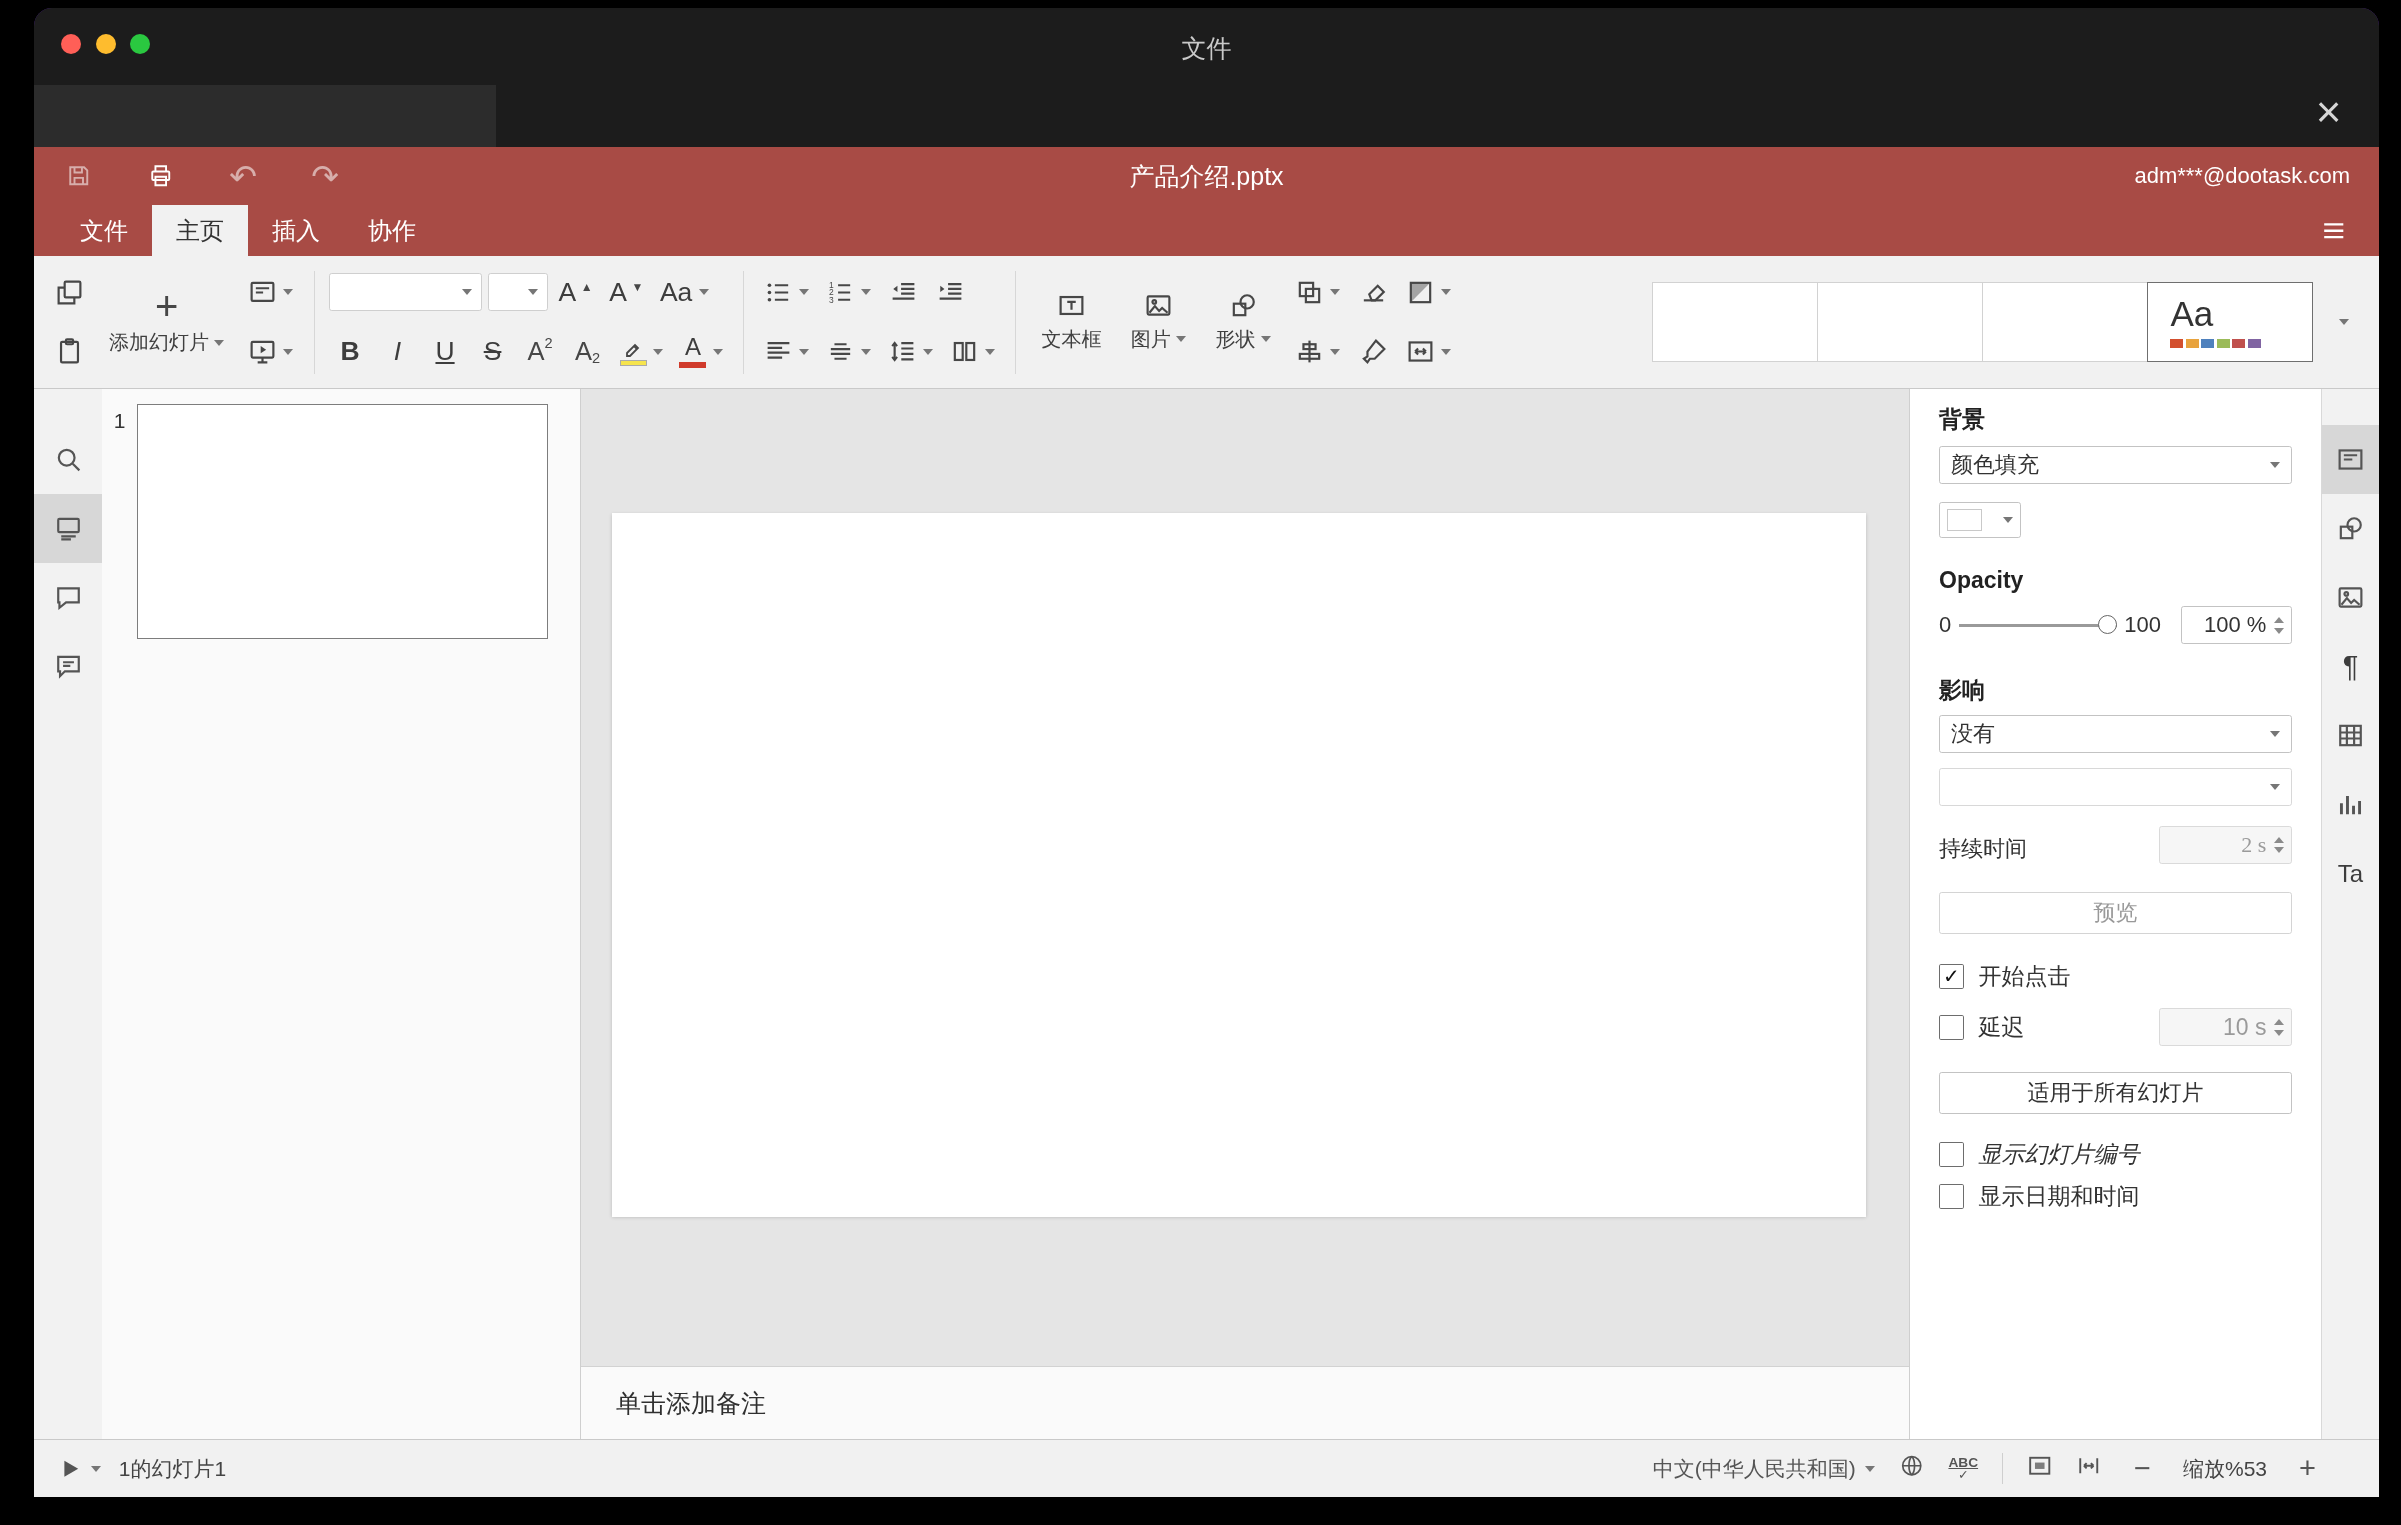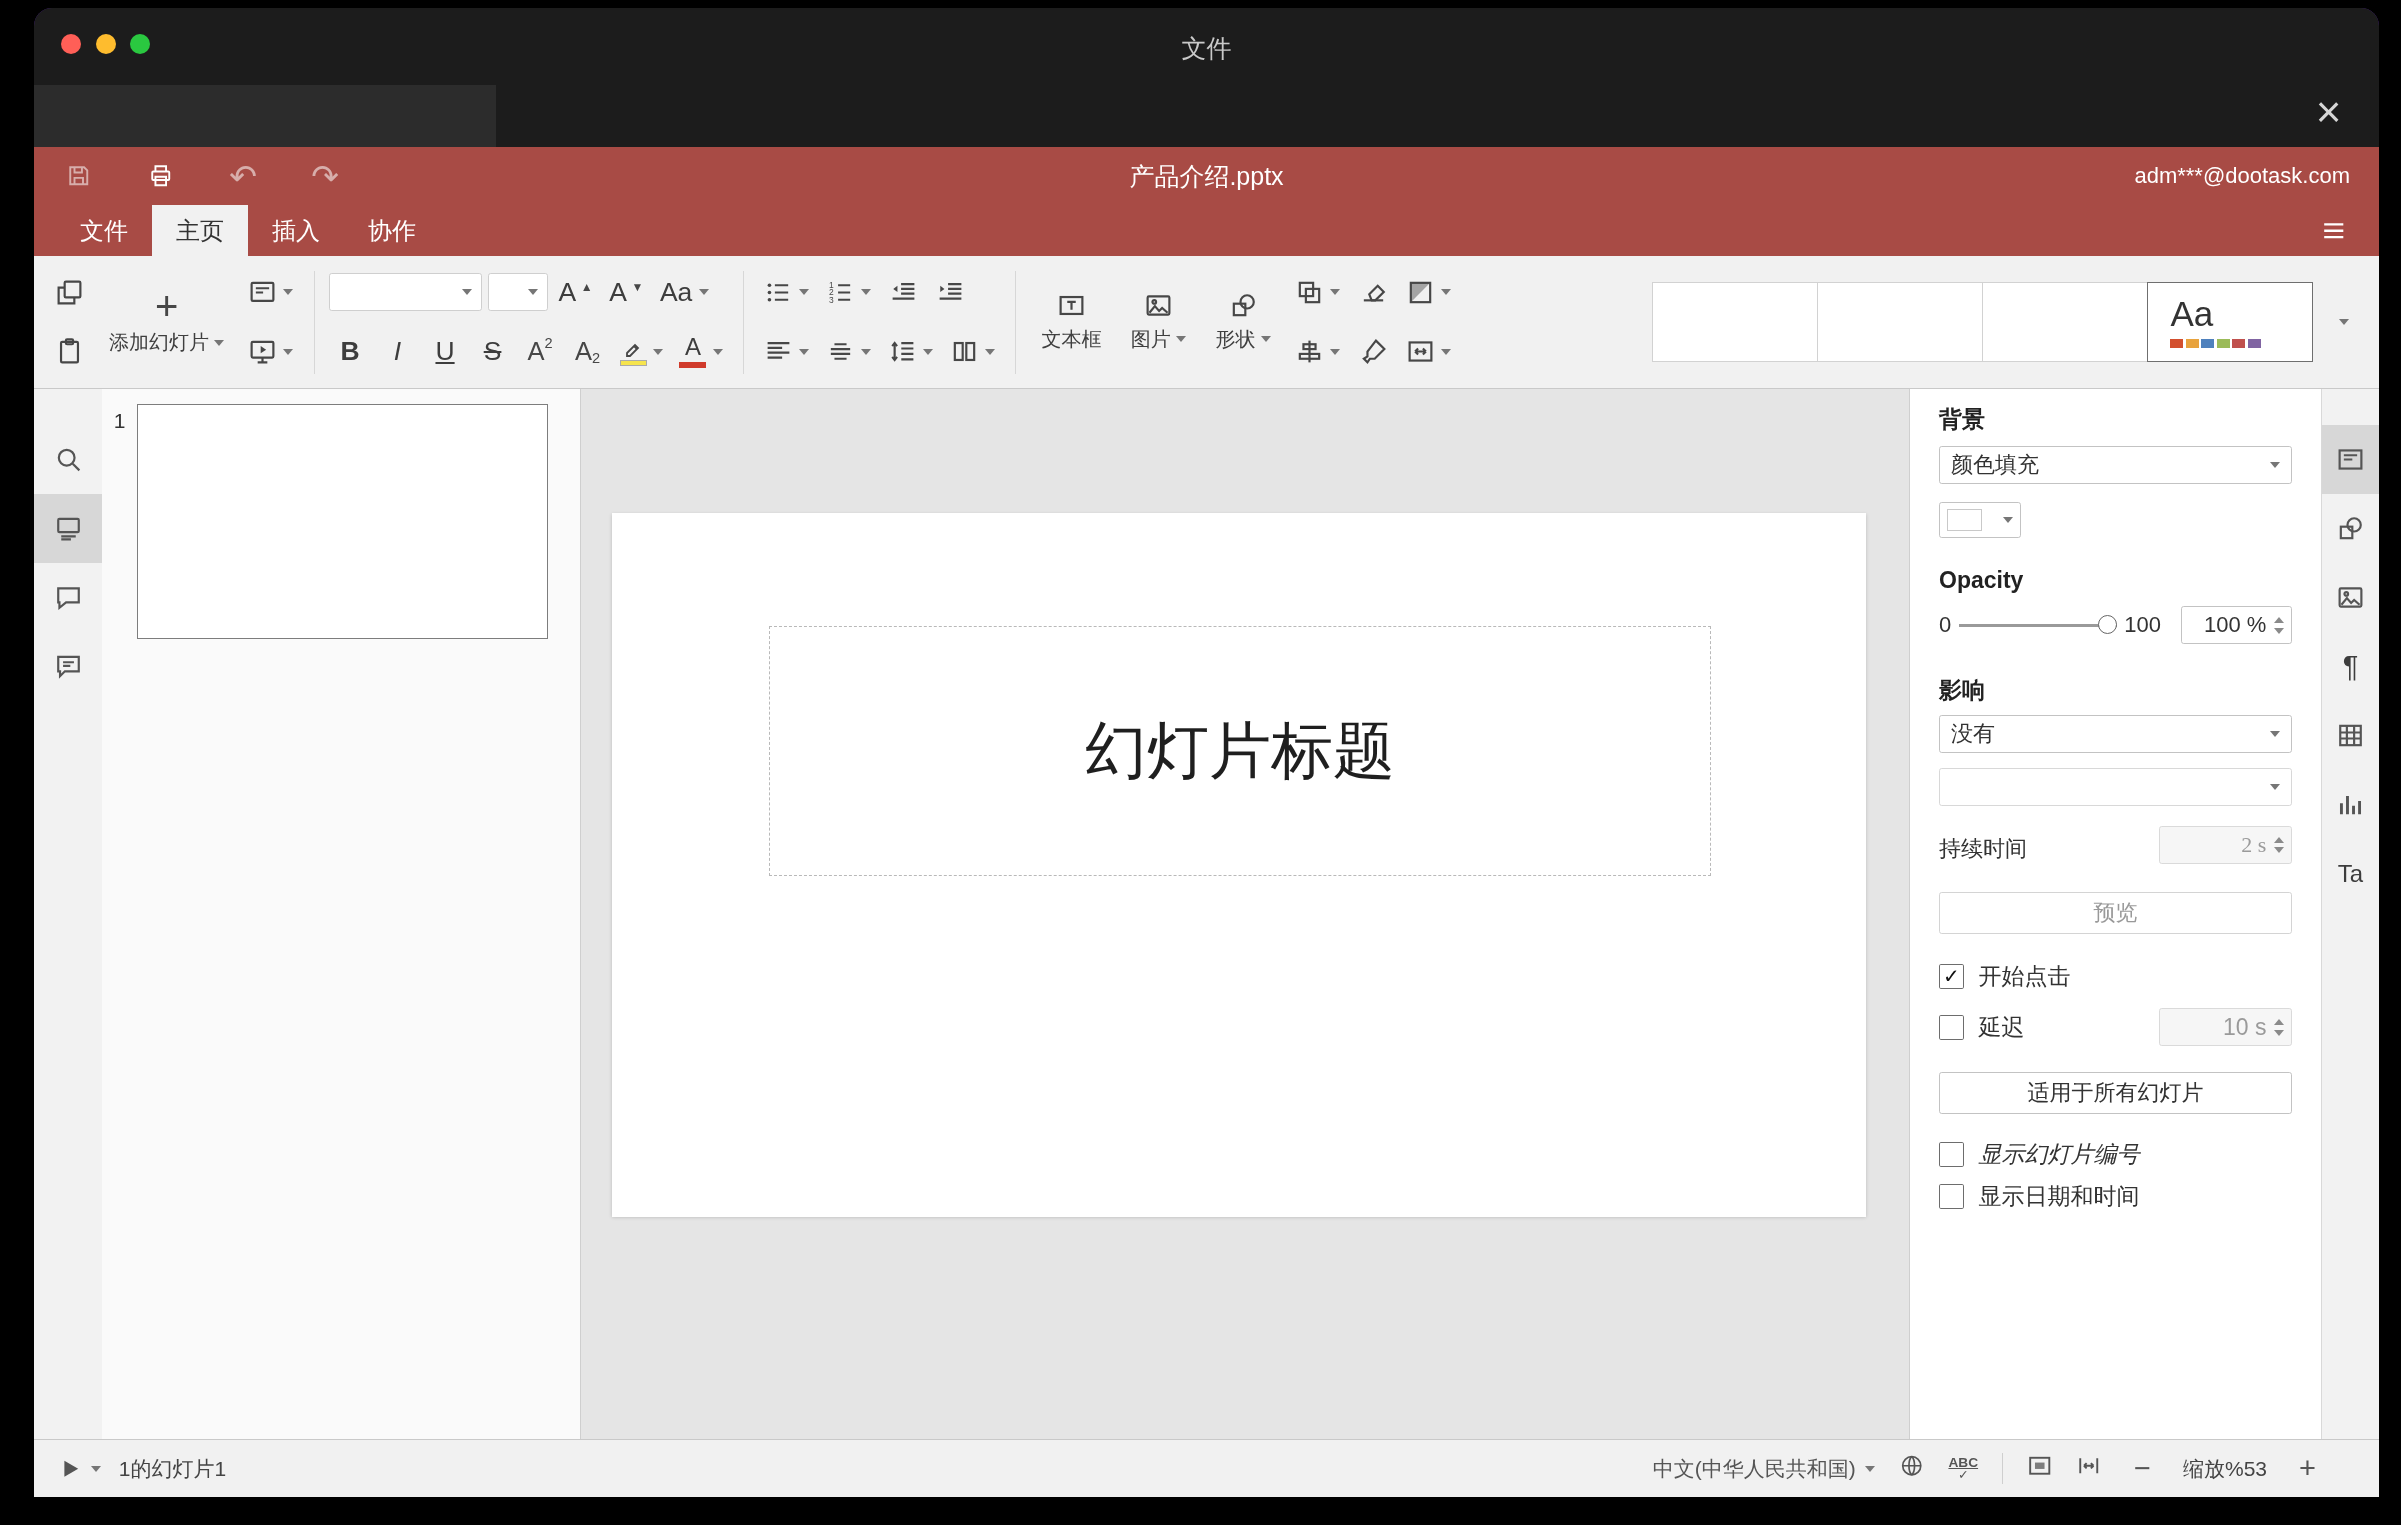--- a/index.html
+++ b/index.html
@@ -502,24 +502,24 @@
     <div class="thumb-panel">
       <div class="thumb-row">
         <span class="thumb-num">1</span>
         <div class="thumb"></div>
       </div>
     </div>
 
     <div class="center">
       <div class="canvas">
         <div class="slide">
-          <div class="ph ph-title">
-            <span class="txt">幻灯片标题</span>
-          </div>
         </div>
+      </div>
+      <div class="notes">
+        <span>单击添加备注</span>
       </div>
     </div>
 
     <div class="right-panel">
       <div class="rp-label">背景</div>
 
       <div class="rp-select" style="margin-top:11px;">
         <span>颜色填充</span>
         <span class="chev"></span>
       </div>

